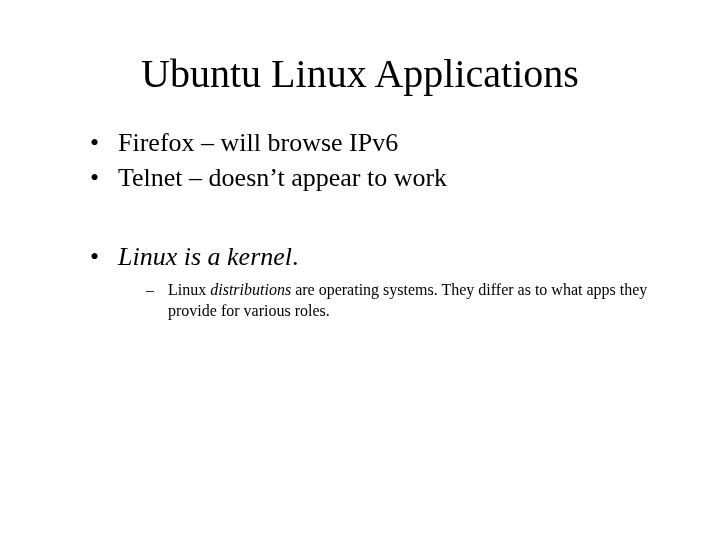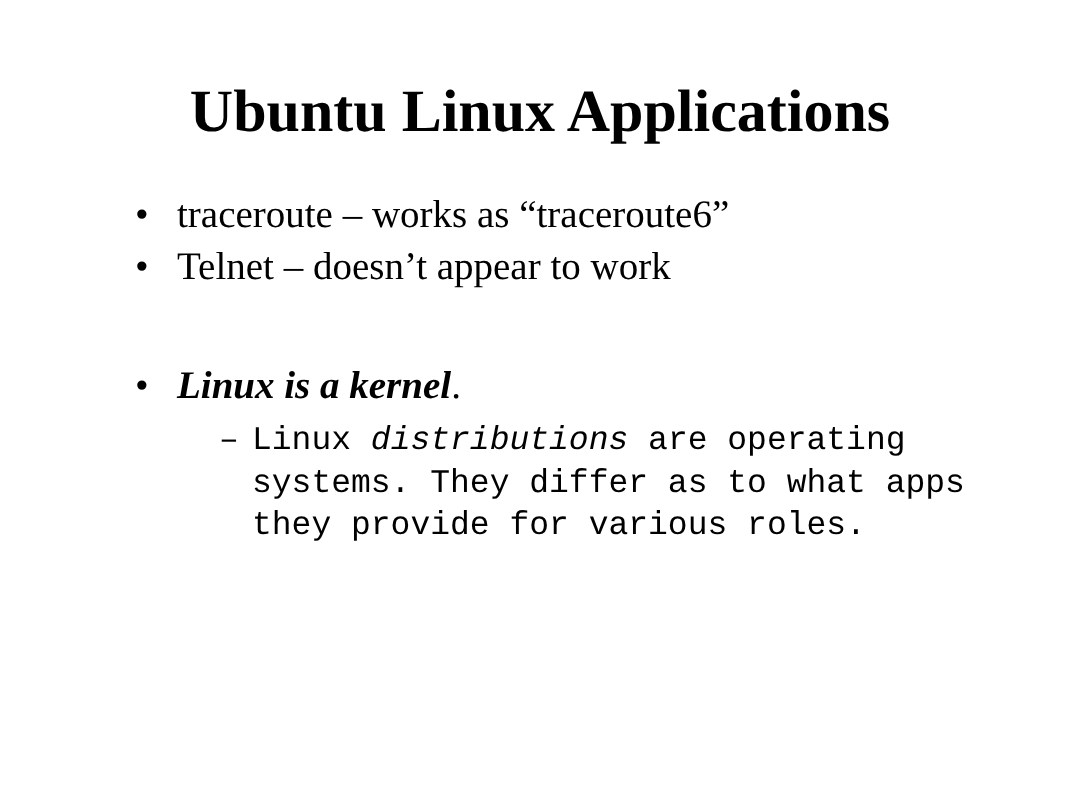--- a/index.html
+++ b/index.html
@@ -11,21 +11,21 @@
       width: 720px;
       height: 540px;
       background: #ffffff;
       font-family: "Times New Roman", Times, serif;
       color: #000000;
       padding: 50px 50px 40px 50px;
     }
     .title {
       font-size: 40px;
       text-align: center;
-      font-weight: bold;
+      font-weight: normal;
       margin-bottom: 28px;
     }
     .bullets {
       list-style: none;
       padding-left: 40px;
       margin-bottom: 44px;
     }
     .bullets li {
       font-size: 26px;
       line-height: 1.35;
@@ -55,48 +55,47 @@
       left: 0;
       top: 0;
       font-size: 26px;
     }
     .sub {
       list-style: none;
       padding-left: 28px;
       margin-top: 6px;
     }
     .sub li {
-      font-size: 22px;
+      font-size: 16px;
       line-height: 1.3;
       position: relative;
       padding-left: 22px;
       margin-bottom: 2px;
-      font-family: Liberation Mono, monospace;
     }
     .sub li::before {
       content: "–";
       position: absolute;
       left: 0;
       top: 0;
     }
     .bi {
-      font-weight: bold;
+      font-weight: normal;
       font-style: italic;
     }
     .it {
       font-style: italic;
     }
   </style>
 </head>
 <body>
 
 <h1 class="title">Ubuntu Linux Applications</h1>
 
 <ul class="bullets">
-  <li>traceroute – works as “traceroute6”</li>
+  <li>Firefox – will browse IPv6</li>
   <li>Telnet – doesn’t appear to work</li>
 </ul>
 
 <ul class="bullets2">
   <li>
     <span class="bi">Linux is a kernel</span><span>.</span>
     <ul class="sub">
       <li>
         <span>Linux </span><span class="it">distributions</span><span> are operating systems. They differ as to what apps they provide for various roles.</span>
       </li>

